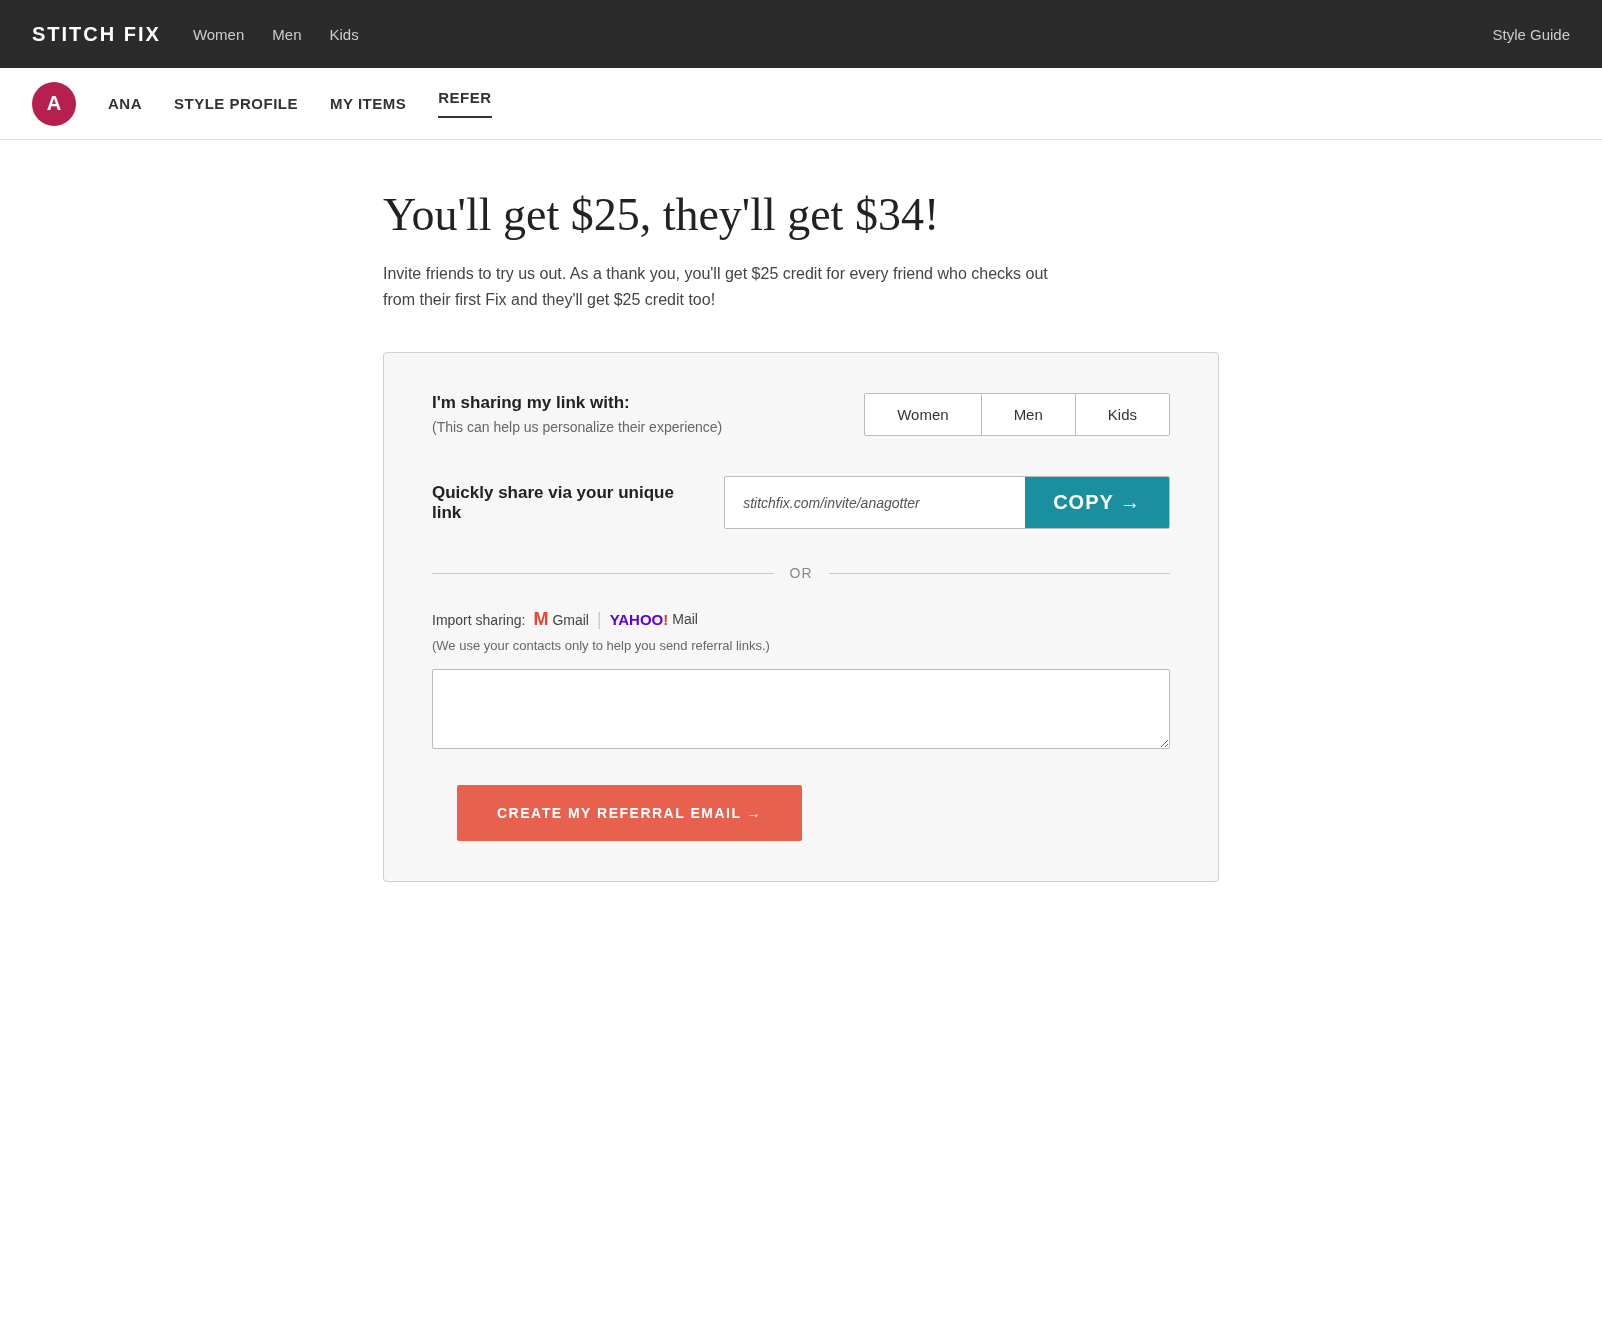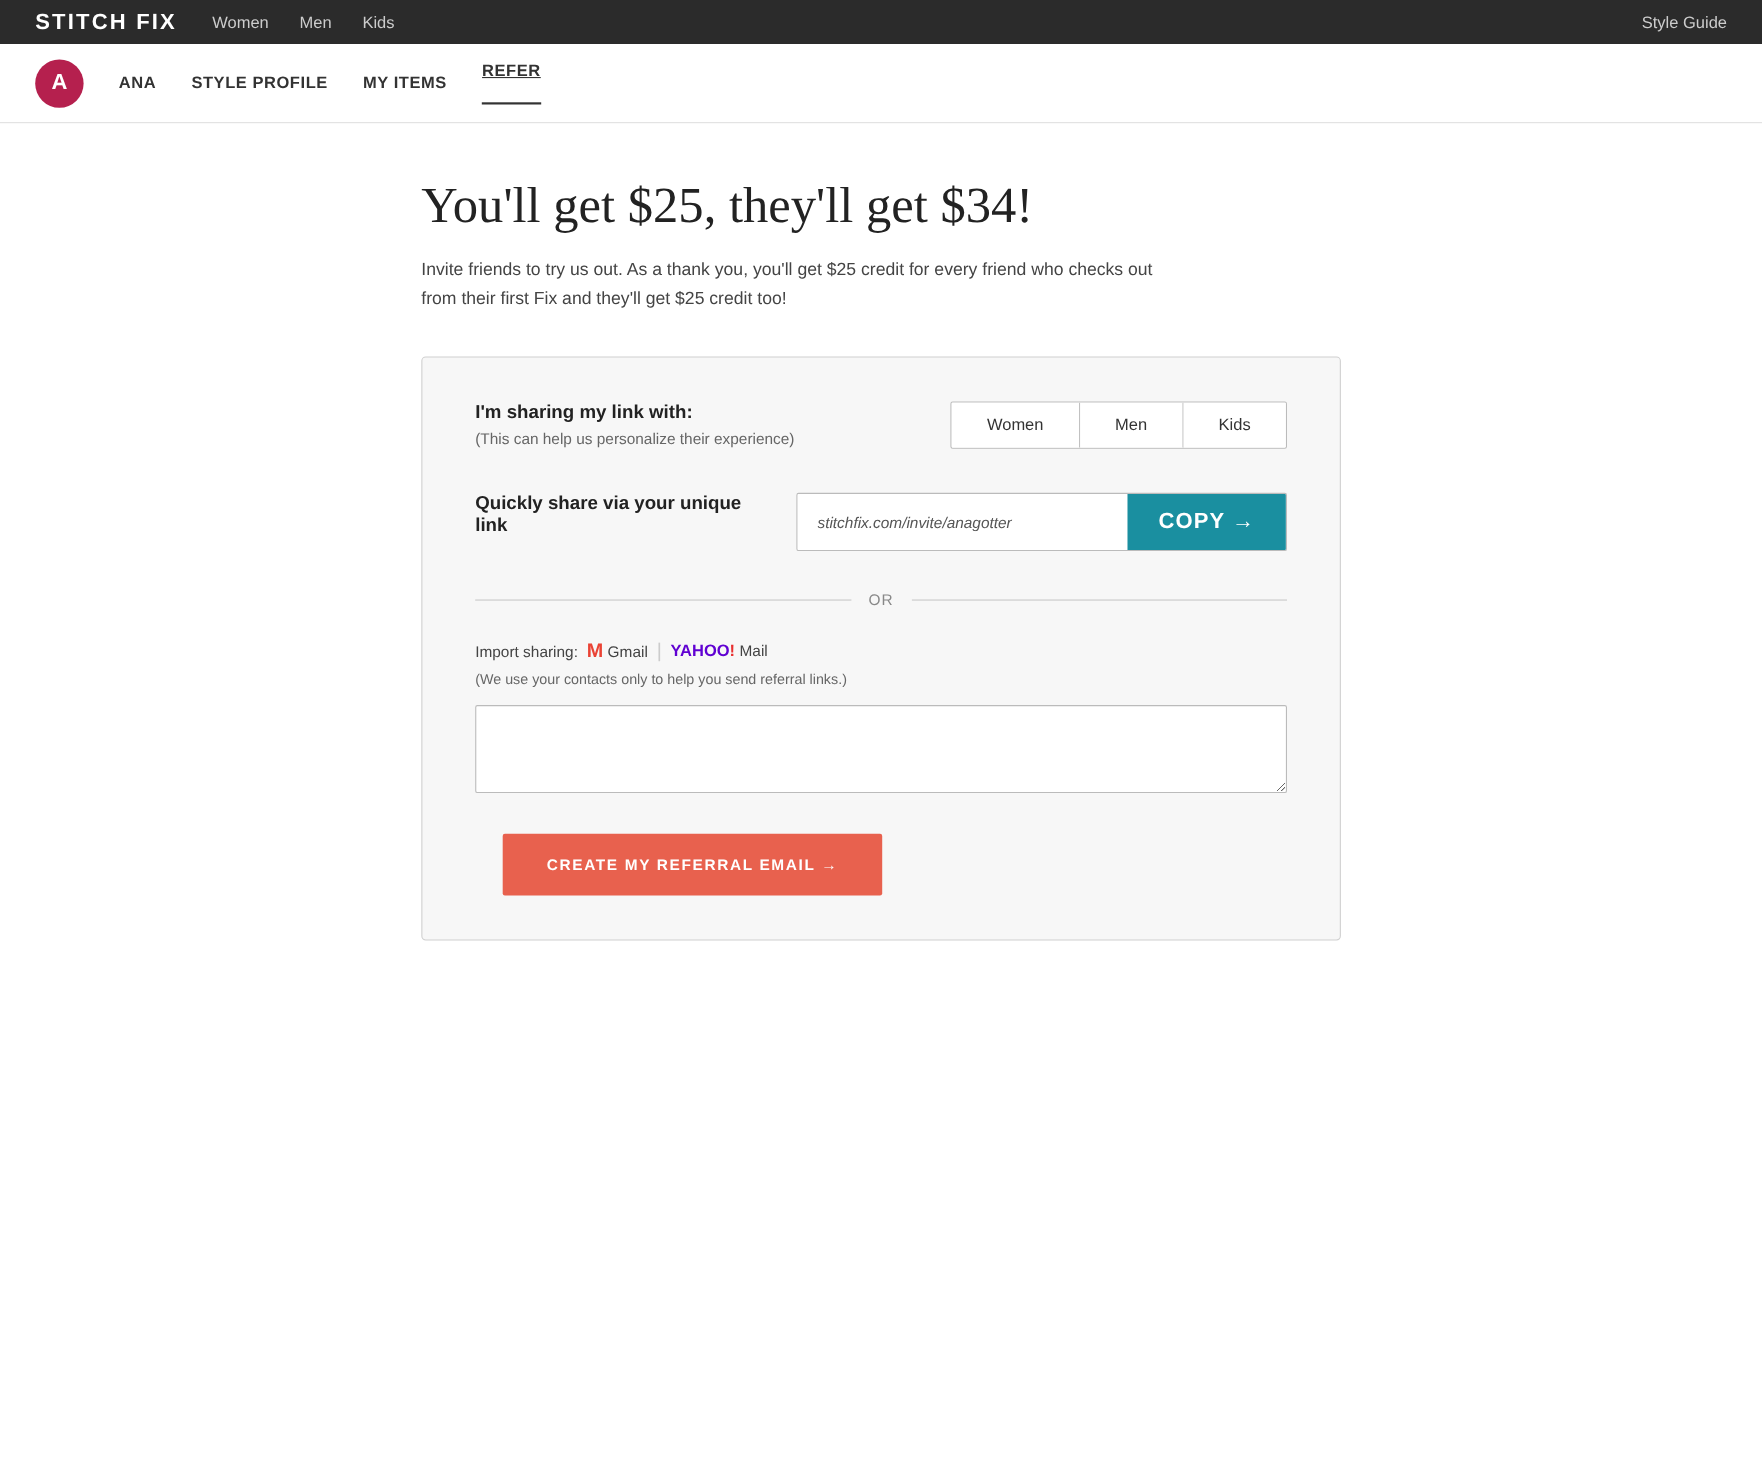--- a/index.html
+++ b/index.html
@@ -4,21 +4,21 @@
   <style>
     * { box-sizing: border-box; margin: 0; padding: 0; }
     body { font-family: 'Helvetica Neue', Arial, sans-serif; background: #fff; color: #333; }
 
     
     .top-nav {
       background: #2b2b2b;
       display: flex;
       align-items: center;
       padding: 0 32px;
-      height: 40px;
+      height: 68px;
     }
     .top-nav-logo {
       color: #fff;
       font-size: 20px;
       font-weight: bold;
       letter-spacing: 2px;
       margin-right: 32px;
       white-space: nowrap;
     }
     .top-nav-links {
@@ -73,22 +73,21 @@
     .sub-nav-link {
       font-size: 15px;
       font-weight: 600;
       color: #333;
       text-decoration: none;
       letter-spacing: 0.5px;
       text-transform: uppercase;
     }
     .sub-nav-link.active {
       border-bottom: 2px solid #333;
-      padding-bottom: 20px;
-      text-decoration: underline;
+      padding-bottom: 10px;
     }
 
     
     .main-content {
       max-width: 900px;
       margin: 0 auto;
       padding: 48px 32px 64px;
     }
 
     .hero-title {
@@ -152,20 +151,21 @@
       font-size: 15px;
       color: #333;
       cursor: pointer;
       white-space: nowrap;
     }
     .audience-btn:last-child { border-right: none; }
 
     
     .link-section {
       display: flex;
+      align-items: center;
       justify-content: space-between;
       margin-bottom: 36px;
       gap: 44px;
     }
 
     .link-label {
       font-size: 17px;
       font-weight: 700;
       color: #222;
       flex: 1;

